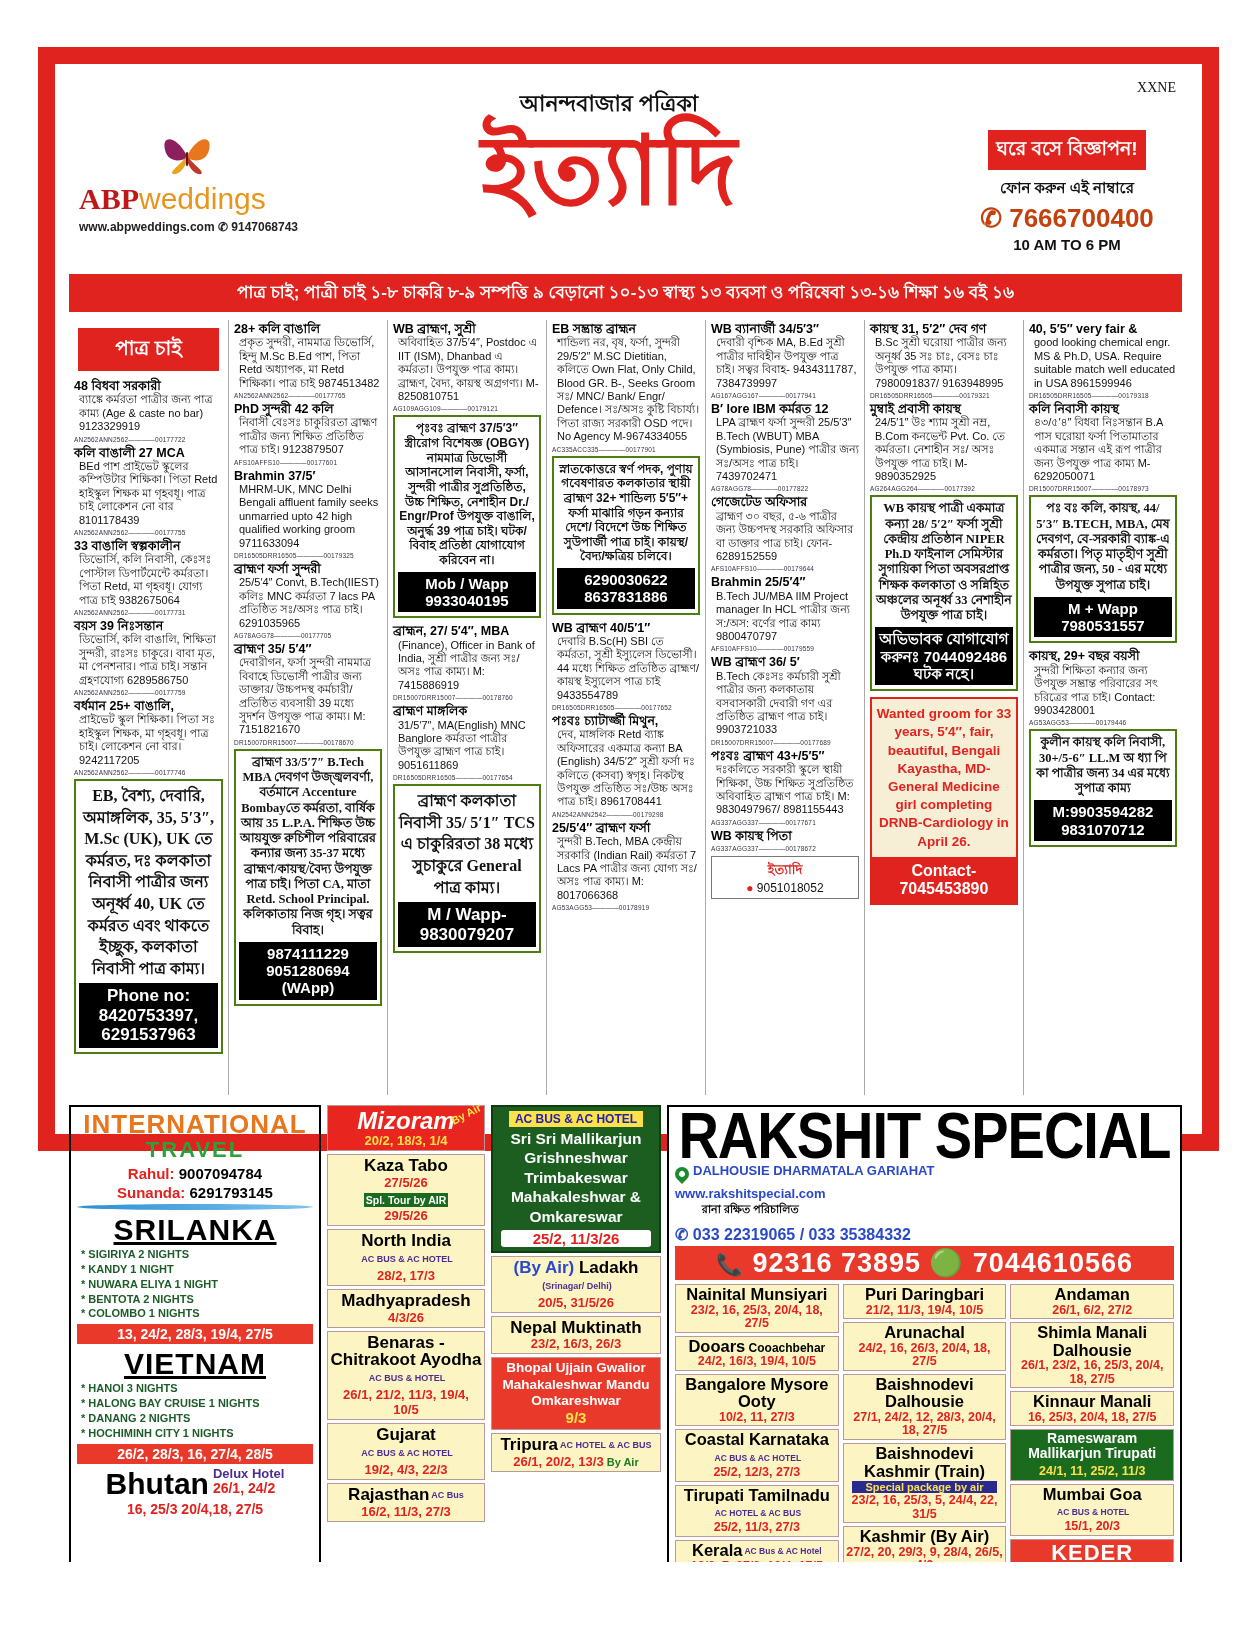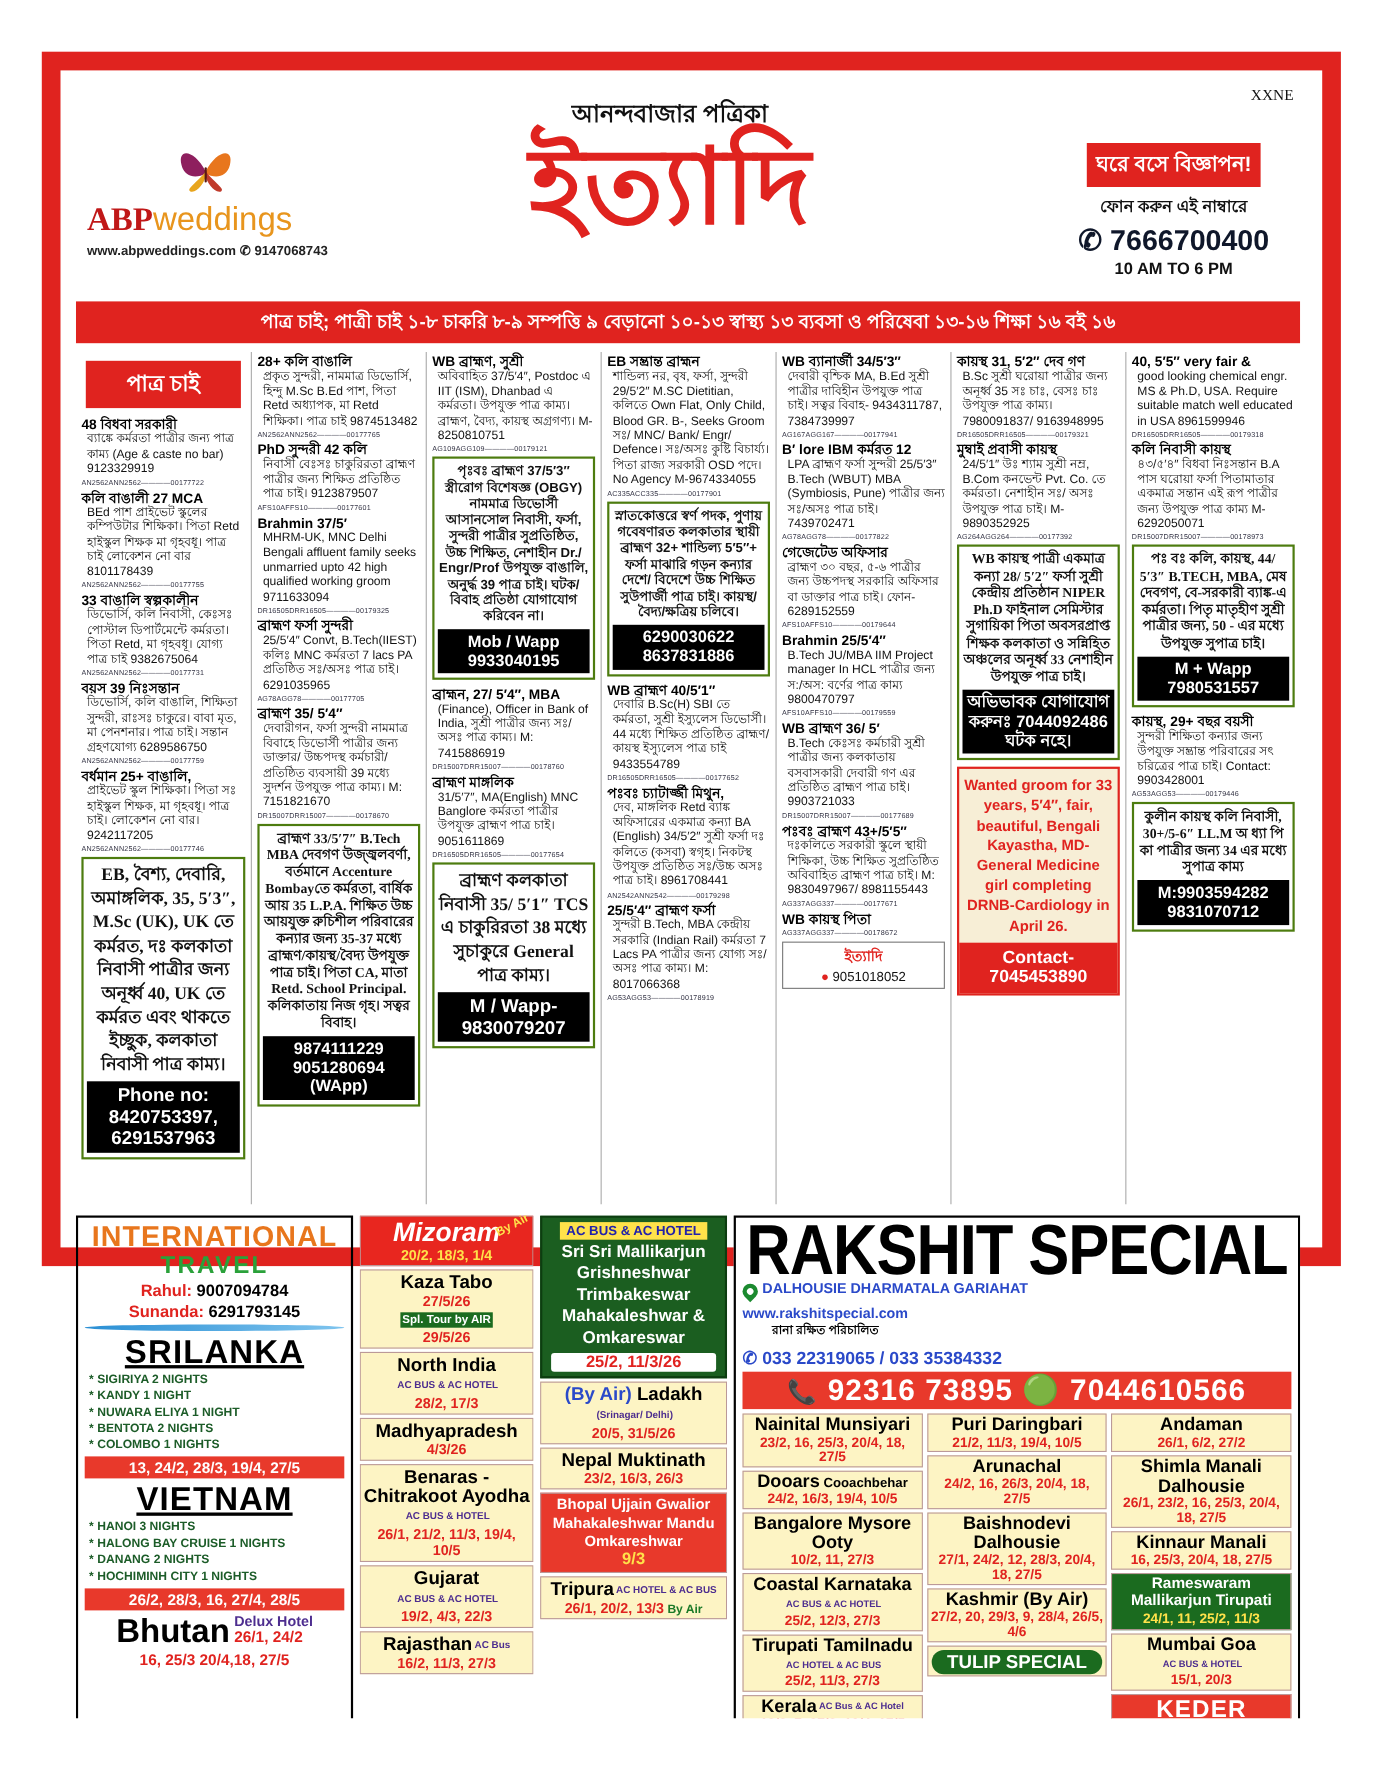--- a/index.html
+++ b/index.html
@@ -16,21 +16,21 @@
   .abp-a { font-family:"Liberation Serif",serif; color:#c01818; font-weight:bold; }
   .abp-w { color:#e8951d; }
   .abp-url { font-size:12px; color:#222; margin-top:4px; font-weight:bold; }
   .masthead { position:absolute; left:300px; top:0; width:480px; text-align:center; }
   .mast-top { font-size:22px; font-weight:bold; color:#111; margin-top:14px; }
   .mast-main { font-size:96px; line-height:1.0; font-weight:bold; color:#e0231f; }
   .mast-date { font-size:20px; color:#111; margin-top:2px; }
   .callbox { position:absolute; right:0px; top:58px; width:230px; text-align:center; }
   .cb-red { background:#e0231f; color:#fff; font-weight:bold; font-size:19px; padding:4px 8px; display:inline-block; }
   .cb-sub { font-size:15px; font-weight:bold; color:#111; margin-top:6px; }
-  .cb-num { font-size:26px; font-weight:bold; color:#0f172a; margin-top:2px; }
+  .cb-num { font-size:26px; font-weight:bold; color:#c2410c; margin-top:2px; }
   .cb-hrs { font-size:15px; font-weight:bold; color:#111; margin-top:2px; }
 
   .navbar { background:#e0231f; color:#fff; text-align:center; font-size:17px; font-weight:bold; padding:5px 4px; margin-top:2px; }
 
   
   .clf { display:flex; height:775px; margin-top:8px; overflow:hidden; }
   .clf-col { width:14.285%; padding:2px 5px 0 5px; border-left:1px solid #aaa; overflow:hidden; }
   .clf-col:first-child { border-left:none; }
   .clf-header { background:#e0231f; color:#fff; font-weight:bold; font-size:20px; text-align:center; padding:5px 0; margin:6px 4px 8px 4px; }
   .ad { margin-bottom:3px; }
@@ -488,20 +488,25 @@
               </div>
               <div class="rk-cell">
                 <div class="rk-name">Arunachal</div>
                 <div class="rk-dates">24/2, 16, 26/3, 20/4, 18, 27/5</div>
               </div>
               <div class="rk-cell">
                 <div class="rk-name">Baishnodevi Dalhousie</div>
                 <div class="rk-dates">27/1, 24/2, 12, 28/3, 20/4, 18, 27/5</div>
               </div>
               <div class="rk-cell">
+                <div class="rk-name">Baishnodevi Kashmir (Train)</div>
+                <div class="rk-banner">Special package by air</div>
+                <div class="rk-dates">23/2, 16, 25/3, 5, 24/4, 22, 31/5</div>
+              </div>
+              <div class="rk-cell">
                 <div class="rk-name">Kashmir (By Air)</div>
                 <div class="rk-dates">27/2, 20, 29/3, 9, 28/4, 26/5, 4/6</div>
               </div>
               <div class="rk-cell"><div class="rk-pill">TULIP SPECIAL</div></div>
             </div>
             <div class="rk-gcol">
               <div class="rk-cell">
                 <div class="rk-name">Andaman</div>
                 <div class="rk-dates">26/1, 6/2, 27/2</div>
               </div>

